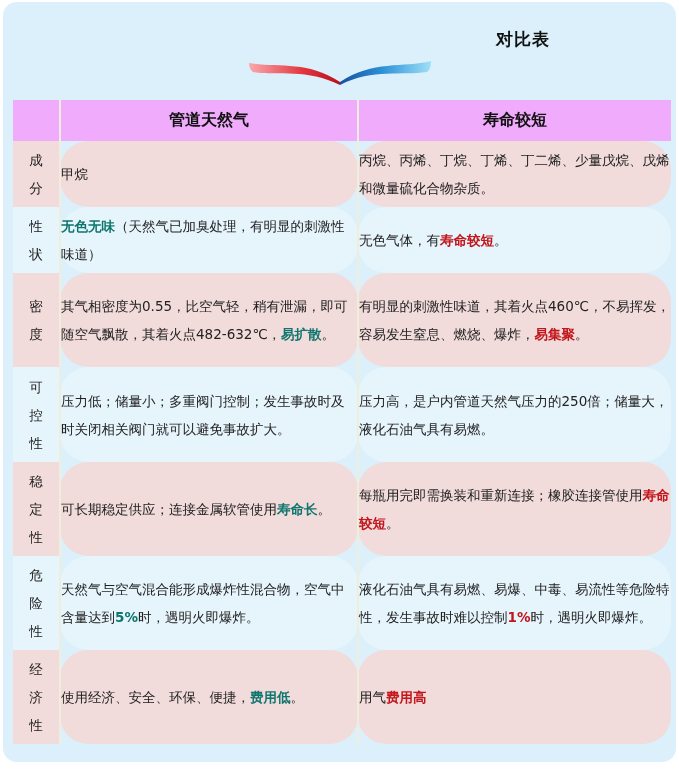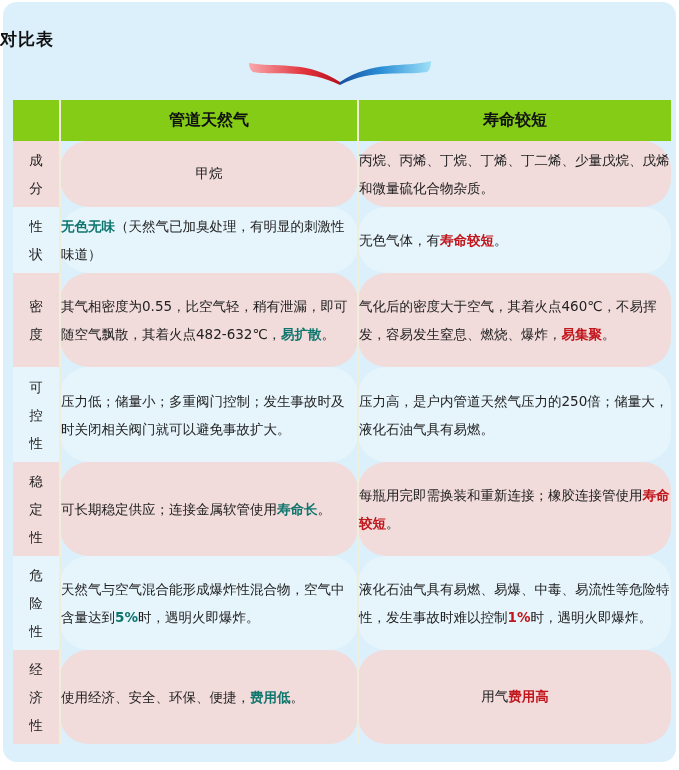--- a/index.html
+++ b/index.html
@@ -1,34 +1,34 @@
 <!DOCTYPE html>
 <html><head>
 <meta charset="utf-8">
 <style>
   html, body { margin:0; padding:0; background:#ffffff; }
   body { width:679px; height:770px; position:relative; overflow:hidden;
          font-family:"DejaVu Sans","Liberation Sans",sans-serif; color:#222; }
   .card { position:absolute; left:3px; top:2px; width:673px; height:760px;
           background:#dbf0fb; border-radius:14px; }
-  .title { position:absolute; left:0; top:28px; width:550px; text-align:left;
+  .title { position:absolute; left:0; top:28px; width:550px; text-align:right;
            font-size:17px; font-weight:bold; color:#111; letter-spacing:1px; }
   .ribbon { position:absolute; left:247px; top:58px; width:186px; height:30px; }
   table.cmp { position:absolute; left:13px; top:100px; width:658px;
               border-collapse:collapse; table-layout:fixed; }
   table.cmp td, table.cmp th { border-left:2px solid #efeedd; padding:0; vertical-align:middle; }
   table.cmp tr > *:first-child { border-left:none; }
   col.c1 { width:47px; } col.c2 { width:298px; } col.c3 { width:313px; }
-  th { background:#84cc16; height:41px; font-size:16px; font-weight:bold; color:#111; text-align:center; }
+  th { background:#f0abfc; height:41px; font-size:16px; font-weight:bold; color:#111; text-align:center; }
   tr.pink td { background:#f2dbdb; }
   tr.blue td { background:#e6f4fc; }
   td.label { text-align:center; font-size:13.5px; color:#222; line-height:28px; }
   td.label span { display:block; }
   td.txt { font-size:13.5px; line-height:28px; padding:4px 10px 6px 10px; color:#222; vertical-align:top;border-radius:28px; }
-  td.txt.center { text-align:center; vertical-align:middle;font-family:Liberation Serif, serif; }
+  td.txt.center { vertical-align:middle; }
   .hl-blue { color:#0f766e; font-weight:bold; }
   .hl-red { color:#c1161c; font-weight:bold; }
 </style>
 </head>
 <body>
 
 <div class="card"></div>
 <div class="title">对比表</div>
 
 <svg class="ribbon" viewBox="0 0 186 30">
@@ -77,21 +77,21 @@
         </td>
         <td class="txt"><span class="hl-blue">无色无味</span><span>（天然气已加臭处理，有明显的刺激性味道）</span></td>
         <td class="txt"><span>无色气体，有</span><span class="hl-red">寿命较短</span><span>。</span></td>
       </tr>
       <tr class="pink" style="height: 94px;">
         <td class="label">
           <span>密</span>
           <span>度</span>
         </td>
         <td class="txt"><span>其气相密度为0.55，比空气轻，稍有泄漏，即可随空气飘散，其着火点482-632℃，</span><span class="hl-blue">易扩散</span><span>。</span></td>
-        <td class="txt"><span>气化后的密度大于空气，其着火点460℃，不易挥发，容易发生窒息、燃烧、爆炸，</span><span class="hl-red">易集聚</span><span>。</span></td>
+        <td class="txt"><span>有明显的刺激性味道，其着火点460℃，不易挥发，容易发生窒息、燃烧、爆炸，</span><span class="hl-red">易集聚</span><span>。</span></td>
       </tr>
       <tr class="blue" style="height: 95px;">
         <td class="label">
           <span>可</span>
           <span>控</span>
           <span>性</span>
         </td>
         <td class="txt"><span>压力低；储量小；多重阀门控制；发生事故时及时关闭相关阀门就可以避免事故扩大。</span></td>
         <td class="txt"><span>压力高，是户内管道天然气压力的250倍；储量大，液化石油气具有易燃。</span></td>
       </tr>

